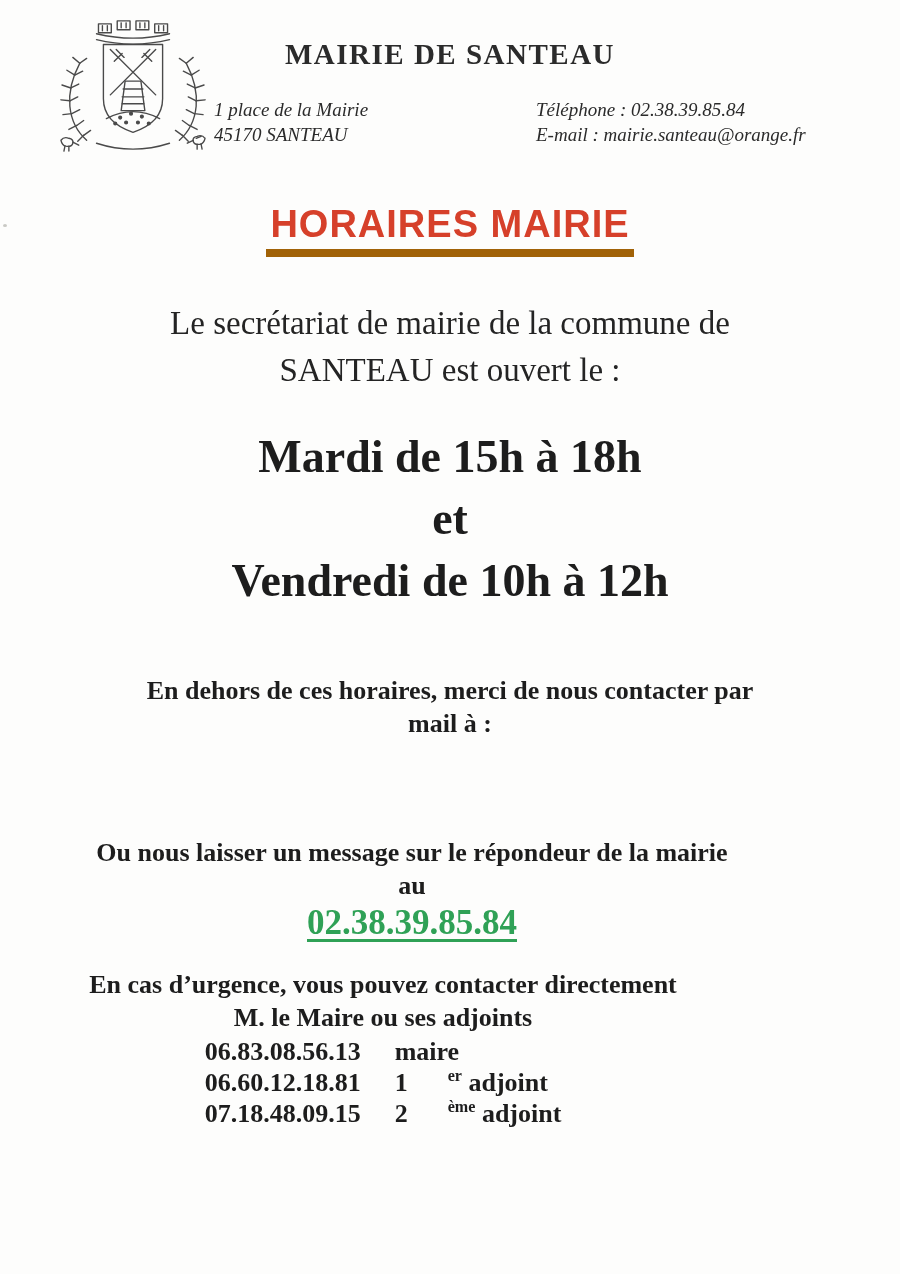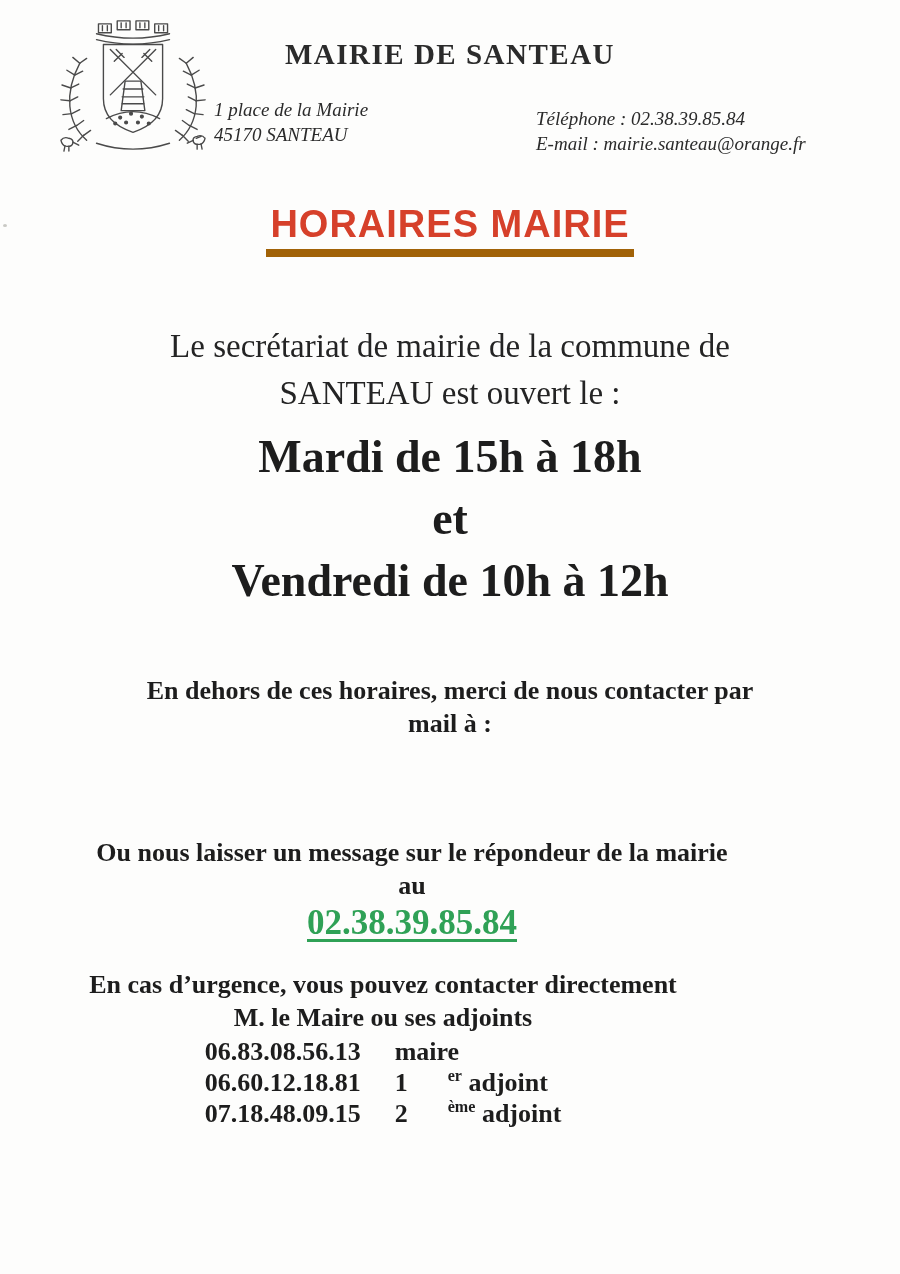--- a/index.html
+++ b/index.html
@@ -40,21 +40,21 @@
     left: 214px;
     top: 97px;
     font-style: italic;
     font-size: 19px;
     line-height: 25px;
     color: #2b2b2b;
   }
   .contact-block {
     position: absolute;
     left: 536px;
-    top: 106px;
+    top: 97px;
     font-style: italic;
     font-size: 19px;
     line-height: 25px;
     color: #2b2b2b;
   }
 
   
   .main-title {
     position: absolute;
     left: 0;
@@ -76,21 +76,20 @@
   
   .intro {
     position: absolute;
     left: 0;
     top: 300px;
     width: 900px;
     text-align: center;
     font-size: 33px;
     line-height: 47px;
     color: #242424;
-    margin-top: 23px;
   }
 
   
   .hours {
     position: absolute;
     left: 0;
     top: 426px;
     width: 900px;
     text-align: center;
     font-size: 46px;

